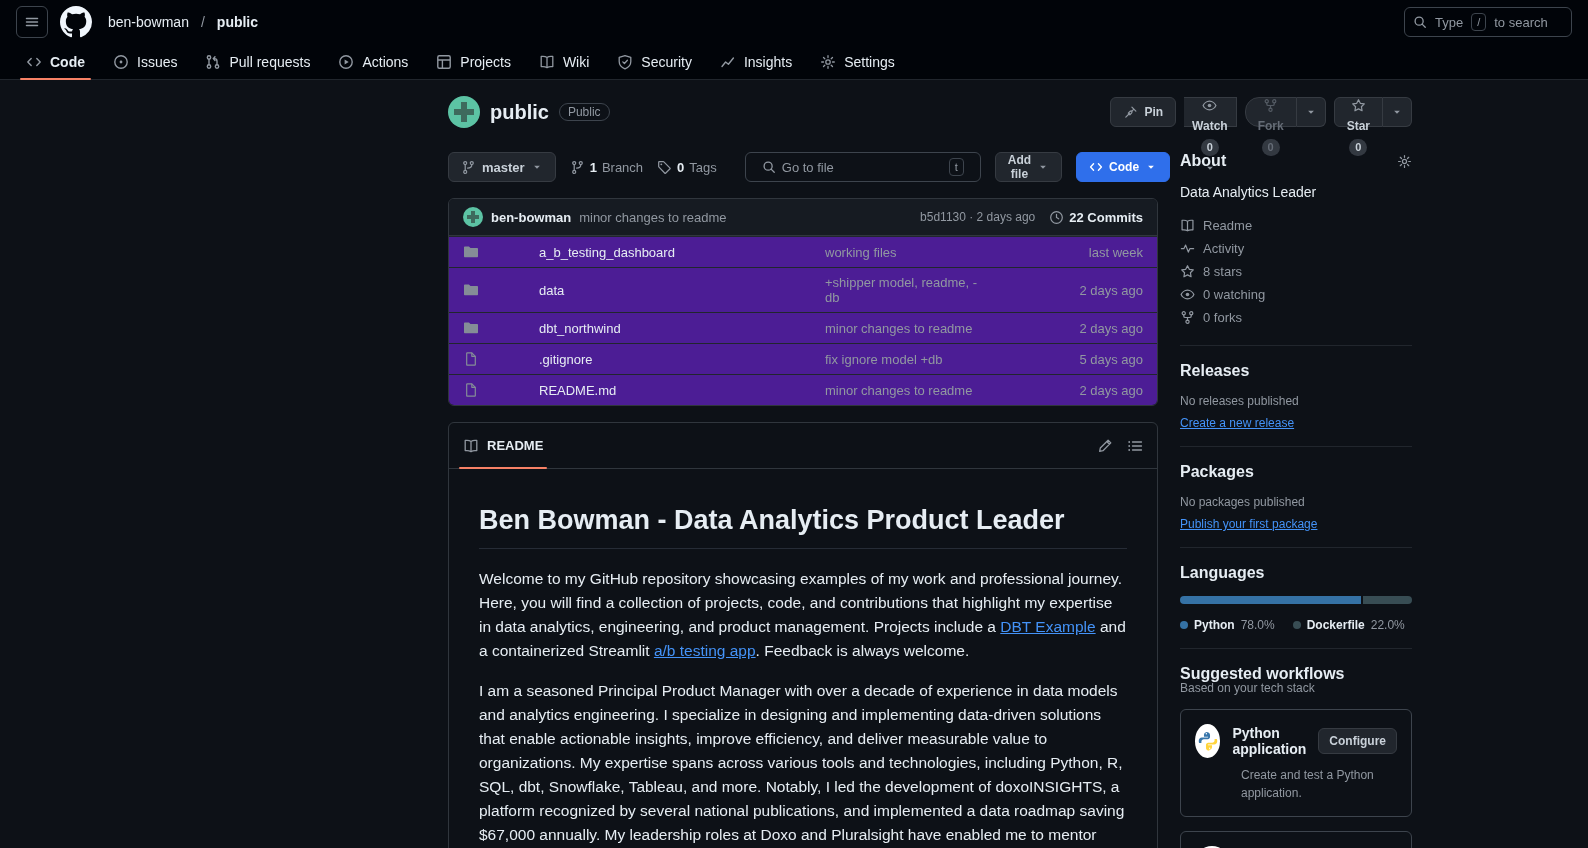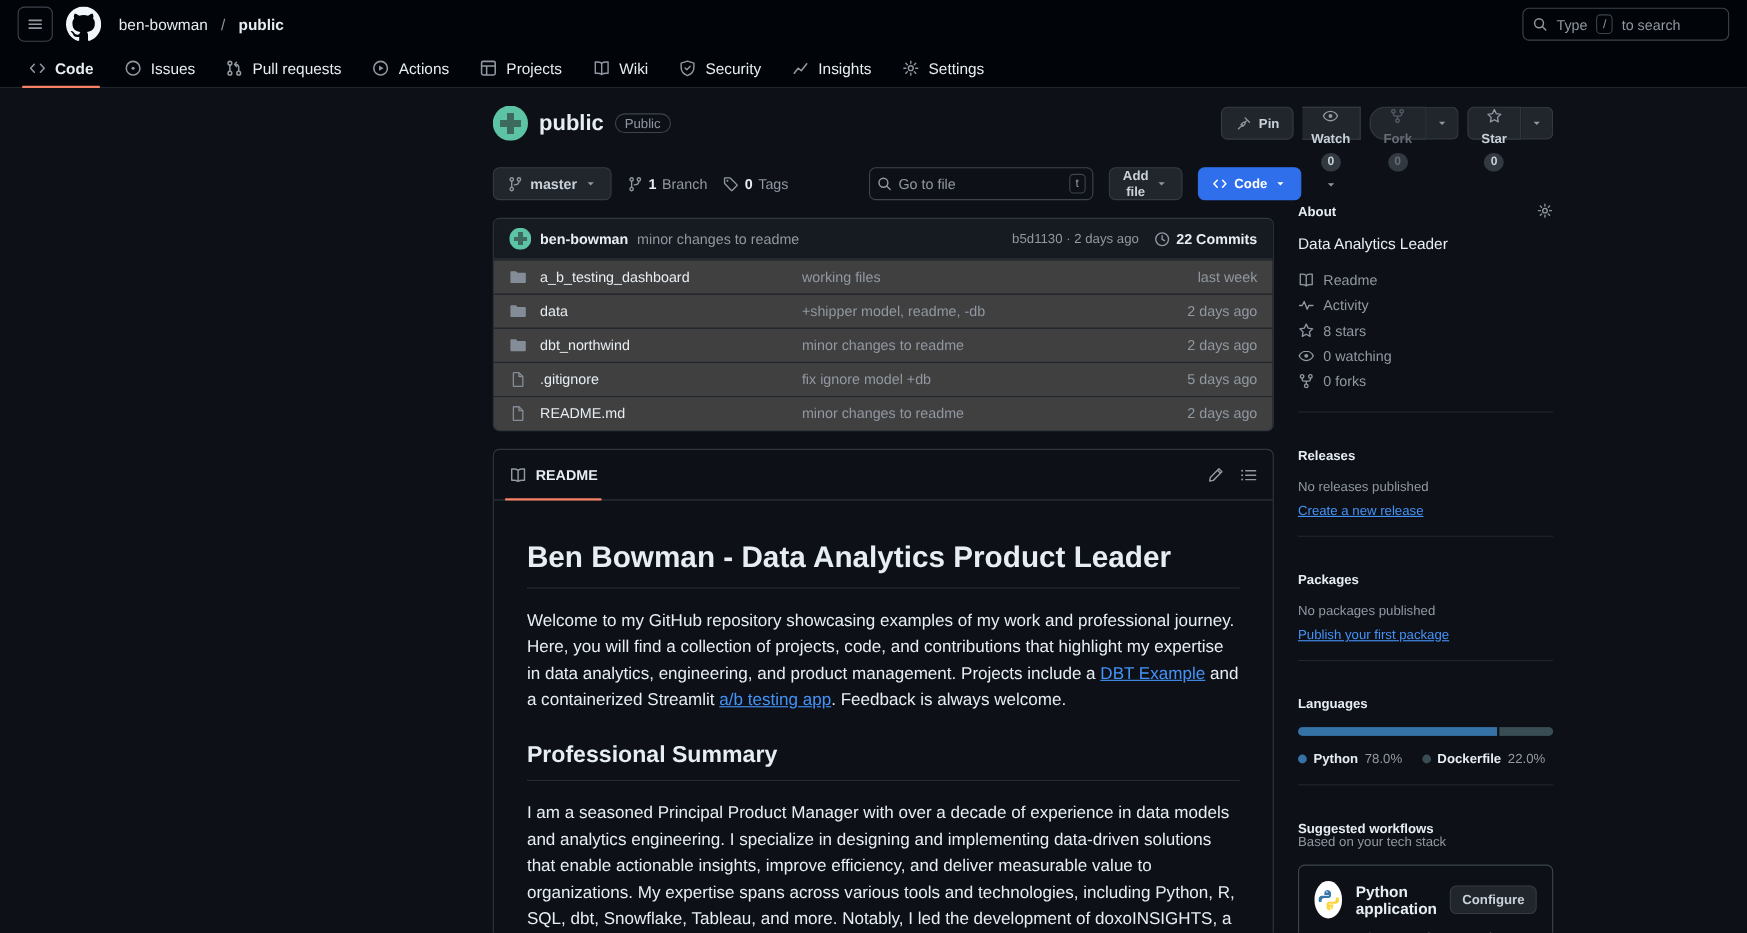--- a/index.html
+++ b/index.html
@@ -11,21 +11,21 @@
 
   
   .app-header { height:44px; background:#010409; display:flex; align-items:center; padding:0 16px; gap:12px; }
   .hamburger { width:32px; height:32px; border:1px solid #3d444d; border-radius:6px; display:flex; align-items:center; justify-content:center; color:#9198a1; cursor:pointer; background:transparent; }
   .gh-logo { color:#f0f6fc; }
   .crumbs { display:flex; align-items:center; gap:8px; font-size:14px; }
   .crumb-owner { color:#e6edf3; padding:2px 4px; border-radius:6px; }
   .crumb-sep { color:#9198a1; }
   .crumb-repo { font-weight:700; color:#e6edf3; padding:2px 4px; border-radius:6px; }
   .header-spacer { flex:1; }
-  .global-search { width:188px; height:30px; border:1px solid #3d444d; border-radius:6px; display:flex; align-items:center; gap:8px; padding:0 8px; color:#9198a1; font-size:13px; cursor:text; background:#010409; }
+  .global-search { width:168px; height:30px; border:1px solid #3d444d; border-radius:6px; display:flex; align-items:center; gap:8px; padding:0 8px; color:#9198a1; font-size:13px; cursor:text; background:#010409; }
   .kbd { border:1px solid #3d444d; border-radius:4px; font-size:11px; padding:0 5px; line-height:16px; color:#9198a1; }
 
   
   .repo-nav { background:#010409; display:flex; align-items:stretch; padding:0 12px; border-bottom:1px solid #21262d; height:36px; }
   .tab { display:flex; align-items:center; gap:8px; padding:0 10px; margin:0 4px; color:#e6edf3; position:relative; cursor:pointer; font-size:14px; }
   .tab .icon { color:#9198a1; }
   .tab.active { font-weight:700; }
   .tab.active::after { content:""; position:absolute; left:4px; right:4px; bottom:-1px; height:2px; background:#f78166; border-radius:3px; }
 
   
@@ -51,36 +51,36 @@
   .side-col { width:232px; flex:none; }
 
   
   .toolbar { display:flex; align-items:center; gap:14px; }
   .branch-btn { height:30px; }
   .branch-btn b { font-size:13px; }
   .meta-link { display:flex; align-items:center; gap:5px; color:#e6edf3; font-size:13px; cursor:pointer; }
   .meta-link .icon { color:#9198a1; }
   .meta-link .muted { color:#9198a1; font-weight:400; }
   .toolbar-spacer { flex:1; }
-  .goto-file { width:204px; height:30px; border:1px solid #3d444d; border-radius:6px; display:flex; align-items:center; gap:6px; padding:0 6px; background:transparent; color:#9198a1;margin-left:45px; }
+  .goto-file { width:236px; height:30px; border:1px solid #3d444d; border-radius:6px; display:flex; align-items:center; gap:6px; padding:0 16px; background:transparent; color:#9198a1; }
   .goto-file input { flex:1; min-width:0; background:transparent; border:0; outline:0; color:#e6edf3; font-size:13px; font-family:inherit; }
   .goto-file input::placeholder { color:#9198a1; }
   .btn-primary { background:#2f6feb; border-color:#2f6feb; color:#fff; }
   .btn-primary .icon, .btn-primary .caret { color:#fff; }
 
   
   .file-table { margin-top:16px; border:1px solid #30363d; border-radius:6px; overflow:hidden; }
   .commit-bar { background:#161b22; display:flex; align-items:center; gap:8px; padding:8px 14px; border-bottom:1px solid #30363d; }
   .commit-author { font-weight:700; font-size:13px; }
   .commit-msg { color:#9198a1; font-size:13px; }
   .commit-right { margin-left:auto; display:flex; align-items:center; gap:14px; }
   .commit-hash { color:#9198a1; font-size:12px; }
   .commit-count { display:flex; align-items:center; gap:5px; font-size:13px; font-weight:600; }
   .commit-count .icon { color:#9198a1; }
-  .file-row { display:flex; align-items:flex-start; padding:7px 14px; border-top:1px solid #21262d; font-size:13px; background:#404040; }
+  .file-row { display:flex; align-items:center; padding:7px 14px; border-top:1px solid #21262d; font-size:13px; background:#4c1d95;gap:48px; }
   .file-row:first-of-type { border-top:none; }
   .file-row .icon { color:#848d97; margin-right:12px; }
   .file-name { width:238px; color:#e6edf3; cursor:pointer; }
   .file-msg { flex:1; color:#9198a1; cursor:pointer; }
   .file-date { color:#9198a1; text-align:right; width:110px; }
 
   
   .readme-box { margin-top:16px; border:1px solid #30363d; border-radius:6px; }
   .readme-head { display:flex; align-items:center; padding:0 14px; height:46px; border-bottom:1px solid #30363d; }
   .readme-tab { display:flex; align-items:center; gap:8px; font-size:13px; font-weight:700; position:relative; height:100%; cursor:pointer; }
@@ -90,21 +90,21 @@
   .readme-head-actions .icon { cursor:pointer; }
   .readme-body { padding:36px 30px; }
   .readme-body h1 { font-size:27px; font-weight:600; padding-bottom:12px; border-bottom:1px solid #262c36; margin-bottom:18px; }
   .readme-body h2 { font-size:21px; font-weight:600; padding-bottom:10px; border-bottom:1px solid #262c36; margin:26px 0 18px; }
   .readme-body p { font-size:15.5px; line-height:1.55; color:#e6edf3; margin-bottom:16px; }
   .md-link { color:#4493f8; text-decoration:underline; cursor:pointer; }
 
   
   .side-section { padding:0 0 16px; border-bottom:1px solid #21262d; margin-bottom:16px; }
   .side-section:last-child { border-bottom:0; }
-  .side-h { font-size:12px; font-weight:700; margin-bottom:14px; display:flex; align-items:center;margin-top:32px; }
+  .side-h { font-size:16px; font-weight:700; margin-bottom:14px; display:flex; align-items:center; }
   .side-h .icon { margin-left:auto; color:#9198a1; cursor:pointer; }
   .about-desc { font-size:14px; color:#e6edf3; margin-bottom:14px; }
   .about-item { display:flex; align-items:center; gap:8px; color:#9198a1; font-size:13px; padding:4px 0; cursor:pointer; }
   .small-muted { font-size:12px; color:#9198a1; margin-bottom:6px; }
   .small-link { font-size:12px; color:#4493f8; text-decoration:underline; cursor:pointer; display:inline-block; }
   .lang-bar { display:flex; gap:2px; height:8px; border-radius:4px; overflow:hidden; margin-bottom:14px; }
   .lang-seg { height:100%; }
   .lang-legend { display:flex; gap:18px; }
   .lang-item { display:flex; align-items:center; gap:6px; font-size:12px; cursor:pointer; }
   .lang-dot { width:8px; height:8px; border-radius:50%; }
@@ -507,21 +507,20 @@
                     <circle cx="2.2" cy="8" r=".9"></circle>
                     <circle cx="2.2" cy="12" r=".9"></circle>
                   </g>
                 </svg>
               </span>
           </div>
         </div>
         <div class="readme-body">
           <h1>Ben Bowman - Data Analytics Product Leader</h1>
           <p><span>Welcome to my GitHub repository showcasing examples of my work and professional journey. Here, you will find a collection of projects, code, and contributions that highlight my expertise in data analytics, engineering, and product management. Projects include a </span><a class="md-link">DBT Example</a><span> and a containerized Streamlit </span><a class="md-link">a/b testing app</a><span>. Feedback is always welcome.</span></p>
-          <h2>Professional Summary</h2>
           <p>I am a seasoned Principal Product Manager with over a decade of experience in data models and analytics engineering. I specialize in designing and implementing data-driven solutions that enable actionable insights, improve efficiency, and deliver measurable value to organizations. My expertise spans across various tools and technologies, including Python, R, SQL, dbt, Snowflake, Tableau, and more. Notably, I led the development of doxoINSIGHTS, a platform recognized by several national publications, and implemented a data roadmap saving $67,000 annually. My leadership roles at Doxo and Pluralsight have enabled me to mentor teams, drive cross-functional collaboration, and achieve strategic goals, such as increasing content production by 232% and saving $42 million through innovative frameworks.</p>
 
         </div>
       </div>
     </div>
 
     <aside class="side-col">
 
       <section class="side-section">
         <div class="side-h">

